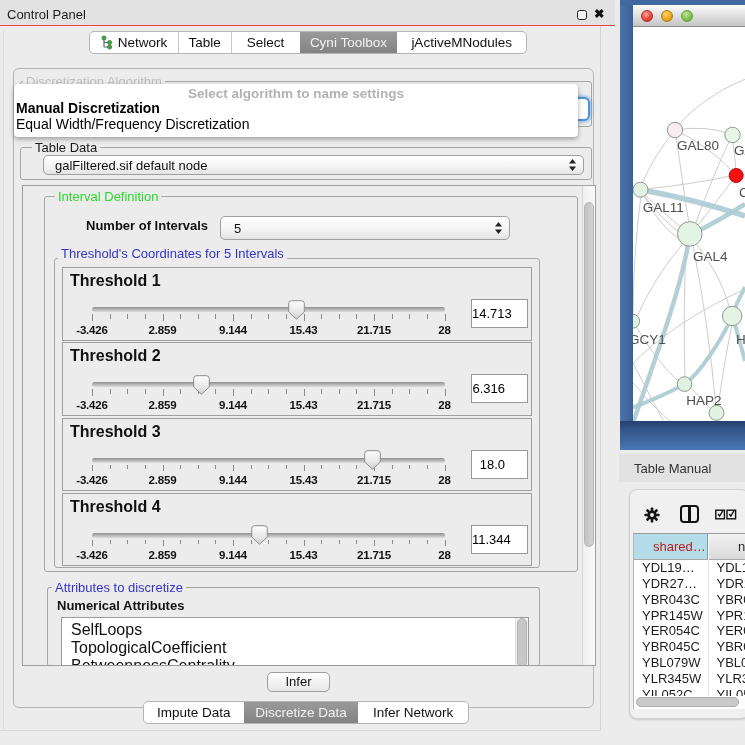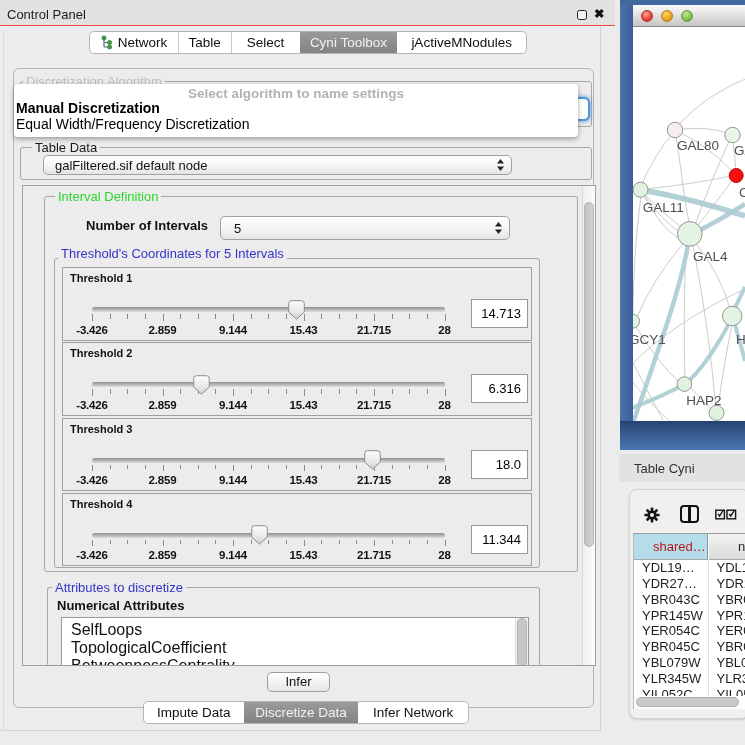--- a/index.html
+++ b/index.html
@@ -32,40 +32,40 @@
 #popup .r1{position:absolute;left:0;top:2px;width:100%;text-align:center;font-size:13.5px;font-weight:bold;color:#b2b2b2;}
 #popup .r2{position:absolute;left:2px;top:15.5px;font-size:14px;font-weight:bold;color:#000;}
 #popup .r3{position:absolute;left:2px;top:31.5px;font-size:14px;color:#000;}
 
 #tdp{left:20px;top:147px;width:572px;height:33px;}
 #tdp-title{left:32px;top:140px;color:#1a1a1a;}
 
 .combo{position:absolute;border:1px solid #a0a0a0;border-radius:5px;background:linear-gradient(#ffffff,#f4f4f4 55%,#e4e4e4);font-size:13px;color:#111;}
 .combo .cv{position:absolute;left:11px;top:50%;transform:translateY(-50%);white-space:nowrap;}
 .combo .ar{position:absolute;right:6px;top:50%;transform:translateY(-50%);width:9px;height:12px;}
-#combo-td{left:43px;top:155px;width:469px;height:20px;}
+#combo-td{left:43px;top:155px;width:541px;height:20px;}
 #combo-ni{left:220px;top:216px;width:290px;height:24px;}
 
 #spane{left:22px;top:185px;width:574px;height:481px;border:1px solid #9f9f9f;background:#ececec;overflow:hidden;}
 #sbar{left:582px;top:186px;width:13px;height:479px;background:linear-gradient(to right,#f0f0f0,#fafafa);border-left:1px solid #d8d8d8;}
 #sthumb{left:584px;top:202px;width:10px;height:345px;background:linear-gradient(to right,#c2c2c2,#d2d2d2);border:1px solid #b5b5b5;border-radius:5px;}
 
 #gpanel{left:44px;top:196px;width:534px;height:376px;}
 #gtitle{left:55px;top:189px;color:#2cd62c;}
 #bpanel{left:54px;top:258px;width:486px;height:310px;}
 #btitle{left:58px;top:246px;color:#3434c8;}
 #nilabel{left:86px;top:218px;font-size:13px;font-weight:bold;color:#111;}
 #apanel{left:47px;top:587px;width:493px;height:79px;border-bottom:none;}
 #atitle{left:52px;top:580px;color:#3434c8;}
 #nalabel{left:57px;top:598px;font-size:13px;font-weight:bold;color:#111;}
 
 .thp{position:absolute;left:62px;width:470px;height:73.5px;border:1px solid #9f9f9f;background:#ececec;}
-.thp .lbl{position:absolute;left:7px;top:4px;font-size:11px;font-weight:bold;color:#111;}
+.thp .lbl{position:absolute;left:7px;top:4px;font-size:16px;font-weight:bold;color:#111;}
 .thp .track{position:absolute;left:29px;top:39px;width:353px;height:5px;border-radius:2.5px;background:linear-gradient(#8f8f8f,#dedede);}
-.thp .vbox{position:absolute;left:408px;top:31px;width:57px;height:29px;background:#fff;border:1px solid #989898;font-size:13px;color:#000;text-align:right;line-height:27px;padding-right:6px;}
+.thp .vbox{position:absolute;left:408px;top:31px;width:57px;height:29px;background:#fff;border:1px solid #989898;font-size:13px;color:#000;text-align:right;line-height:27px;padding-right:22px;}
 .tick{position:absolute;width:1px;background:#8a8a8a;}
 .tlab{position:absolute;top:55.5px;font-size:11.5px;font-weight:bold;color:#111;transform:translateX(-50%);white-space:nowrap;letter-spacing:-0.2px;}
 .thumb{position:absolute;top:31.5px;}
 
 #alist{left:61px;top:617px;width:468px;height:49px;overflow:hidden;background:#fff;border:1px solid #9a9a9a;font-size:16px;color:#111;}
 #alist .it{padding-left:9px;height:18.4px;line-height:18.4px;}
 #alist .it:first-child{margin-top:2.5px;}
 #alist-sb{position:absolute;right:0px;top:0px;width:13px;height:49px;background:#f1f1f1;border-left:1px solid #ddd;}
 #alist-th{position:absolute;right:1px;top:0;width:10px;height:49px;background:#c7c7c7;border:1px solid #b2b2b2;border-radius:5px;}
 #apply{left:267px;top:672px;width:63px;height:20px;border:1px solid #9e9e9e;border-radius:5px;background:linear-gradient(#ffffff,#e6e6e6);font-size:13px;color:#111;text-align:center;line-height:18px;}
@@ -409,21 +409,21 @@
         <text x="59.9" y="234">GAL4</text>
         <text x="-4" y="317">GCY1</text>
         <text x="103" y="317">H</text>
         <text x="53.3" y="378">HAP2</text>
       </g>
     </svg>
   </div>
   <div id="net-bottom" class="abs"></div>
 
   <div id="tp-bar" class="abs">
-      <div class="t">Table Cyni</div>
+      <div class="t">Table Manual</div>
     </div>
   <div id="tp-box" class="abs"></div>
 
   <div class="abs" style="left:644px;top:507px;">
     <svg width="16" height="16" viewBox="0 0 16 16">
       <g fill="#161616">
         <circle cx="8" cy="8" r="4.6"></circle>
         <g>
           <rect x="6.7" y="0.4" width="2.6" height="4" rx="0.9"></rect>
           <rect x="6.7" y="11.6" width="2.6" height="4" rx="0.9"></rect>

